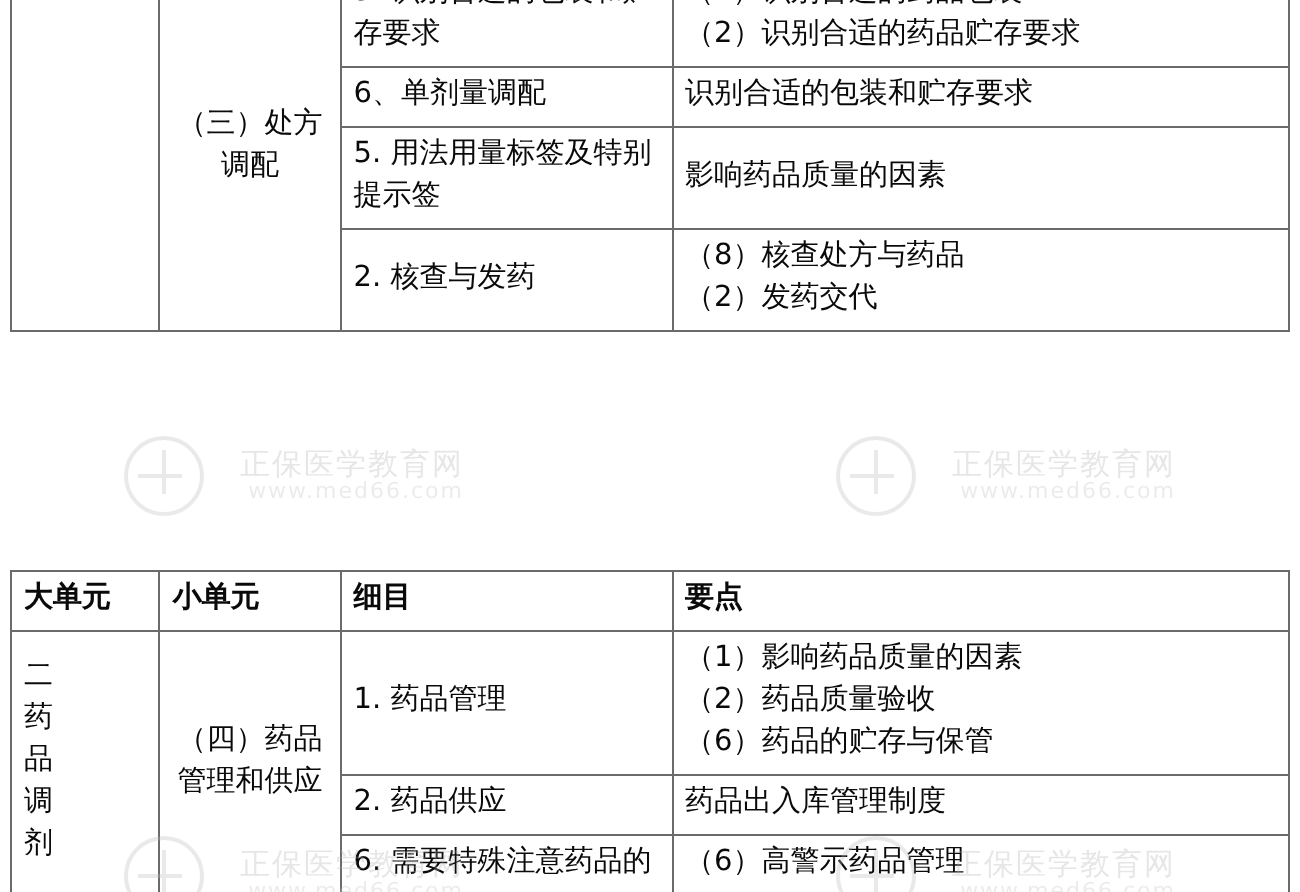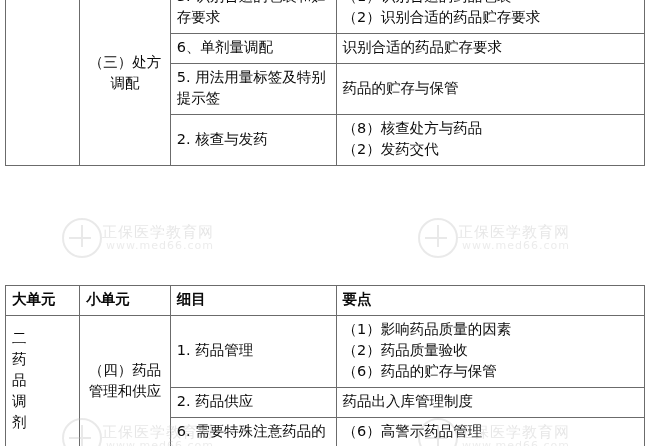--- a/index.html
+++ b/index.html
@@ -84,21 +84,21 @@
     font-size: 14.5px;
     line-height: 1.5;
     text-align: center;
   }
 
   
   .wm {
     position: absolute;
     display: flex;
     align-items: center;
-    gap: 0;
+    gap: 18px;
     opacity: 0.30;
     pointer-events: none;
     user-select: none;
   }
   .wm .wm-logo {
     width: 36px;
     height: 36px;
     border: 2px solid #b9b9b9;
     border-radius: 50%;
     position: relative;
@@ -176,29 +176,29 @@
           <td>
             <span class="cell-text">（1）识别合适的药品包装
 （2）识别合适的药品贮存要求</span>
           </td>
         </tr>
         <tr>
           <td>
             <span class="cell-text">6、单剂量调配</span>
           </td>
           <td>
-            <span class="cell-text">识别合适的药品贮存要求</span>
+            <span class="cell-text">识别合适的包装和贮存要求</span>
           </td>
         </tr>
         <tr>
           <td>
             <span class="cell-text">5. 用法用量标签及特别  提示签</span>
           </td>
           <td>
-            <span class="cell-text">药品的贮存与保管</span>
+            <span class="cell-text">影响药品质量的因素</span>
           </td>
         </tr>
         <tr>
           <td>
             <span class="cell-text">2. 核查与发药</span>
           </td>
           <td>
             <span class="cell-text">（8）核查处方与药品
 （2）发药交代</span>
           </td>

